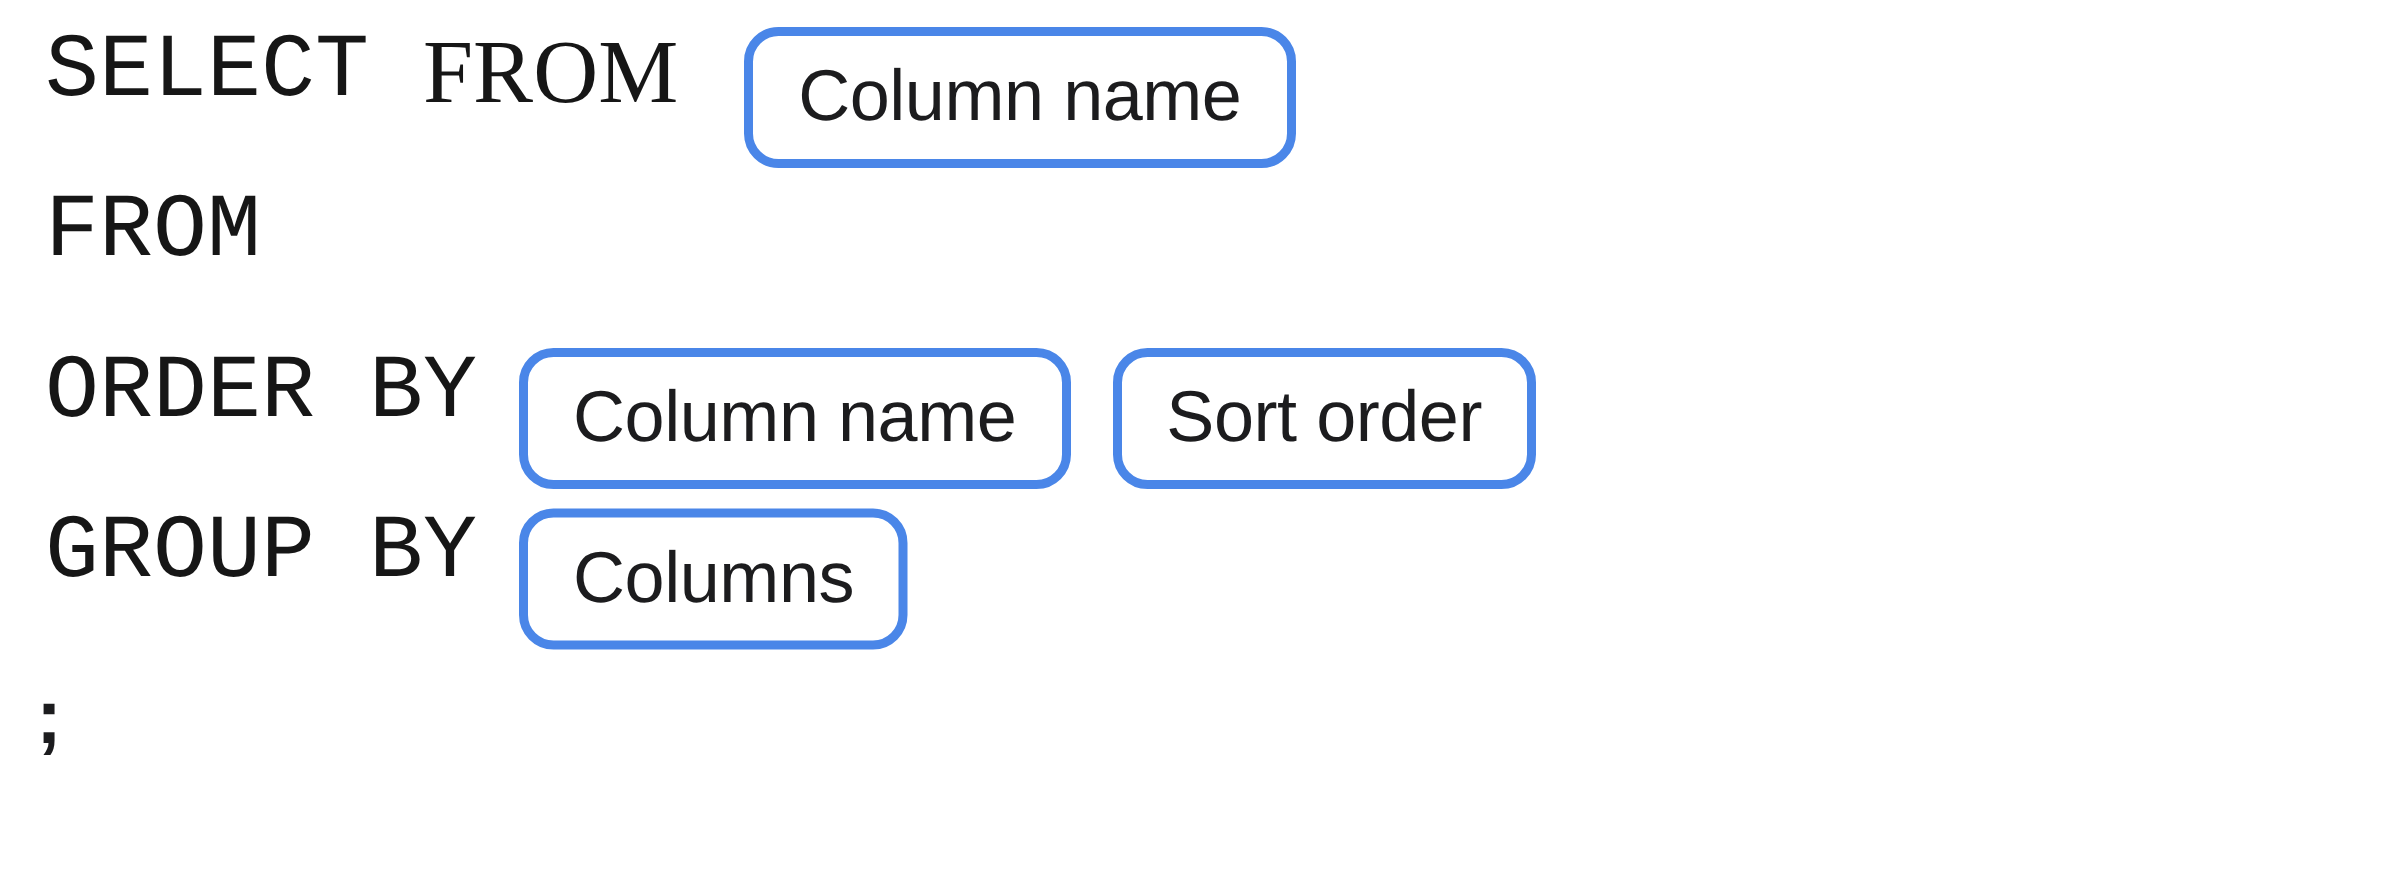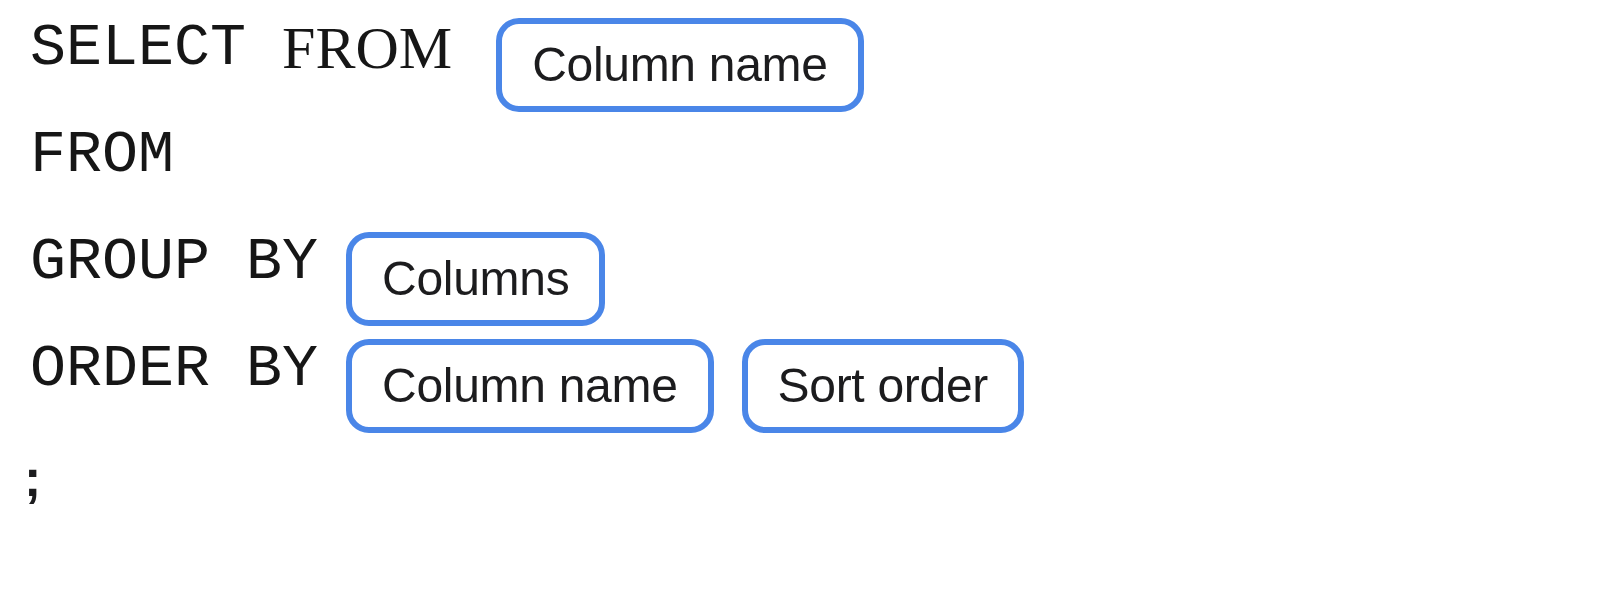--- a/index.html
+++ b/index.html
@@ -82,33 +82,33 @@
     <span class="pill">
       <span class="pill-text">Column name</span>
     </span>
   </div>
 
   <div class="syntax-row">
     <span class="kw">FROM</span>
   </div>
 
   <div class="syntax-row">
-    <span class="kw">GROUP BY</span>
-    <span class="pill">
-      <span class="pill-text">Columns</span>
-    </span>
-  </div>
-
-  <div class="syntax-row">
     <span class="kw">ORDER BY</span>
     <span class="pill">
       <span class="pill-text">Column name</span>
     </span>
     <span class="pill">
       <span class="pill-text">Sort order</span>
     </span>
   </div>
 
   <div class="syntax-row">
+    <span class="kw">GROUP BY</span>
+    <span class="pill">
+      <span class="pill-text">Columns</span>
+    </span>
+  </div>
+
+  <div class="syntax-row">
     <span class="terminator">;</span>
   </div>
 
 </div>
 
 </body></html>

